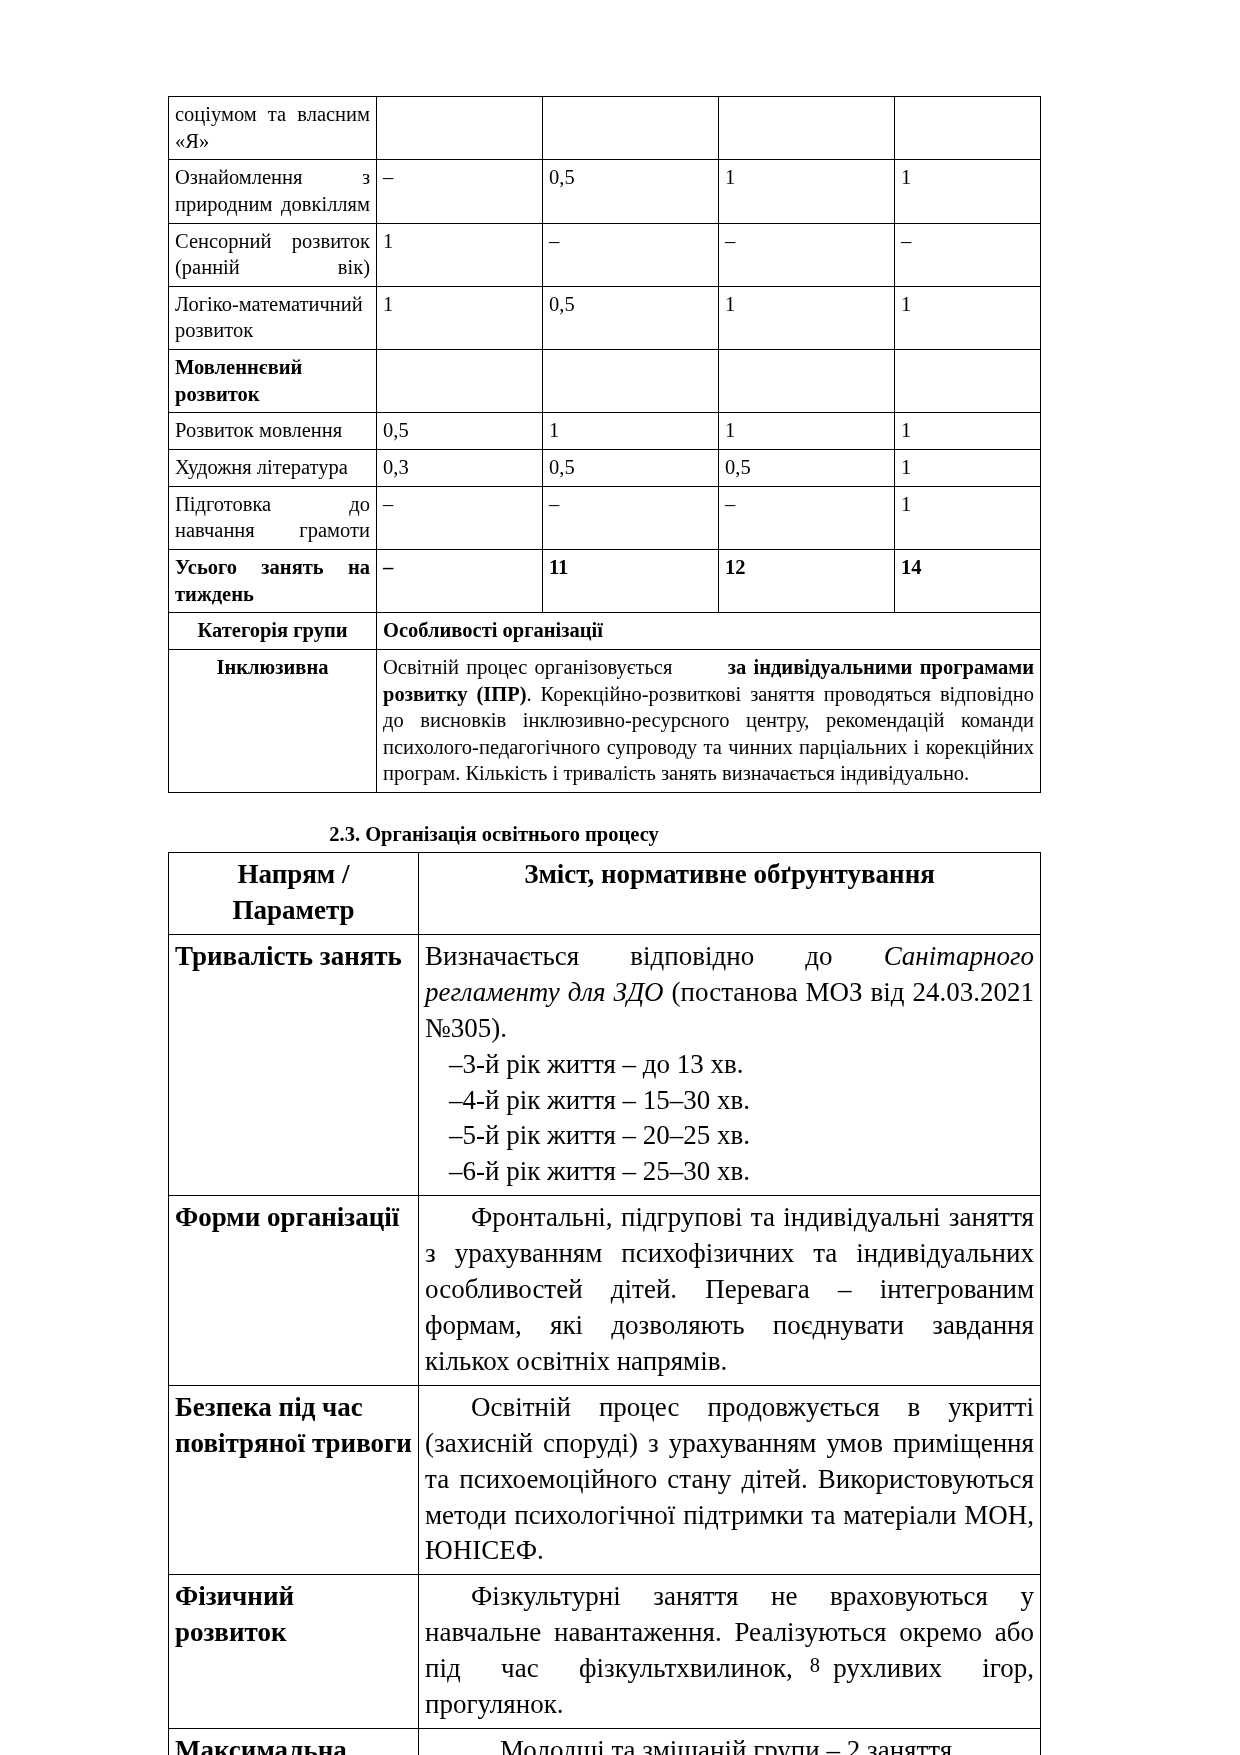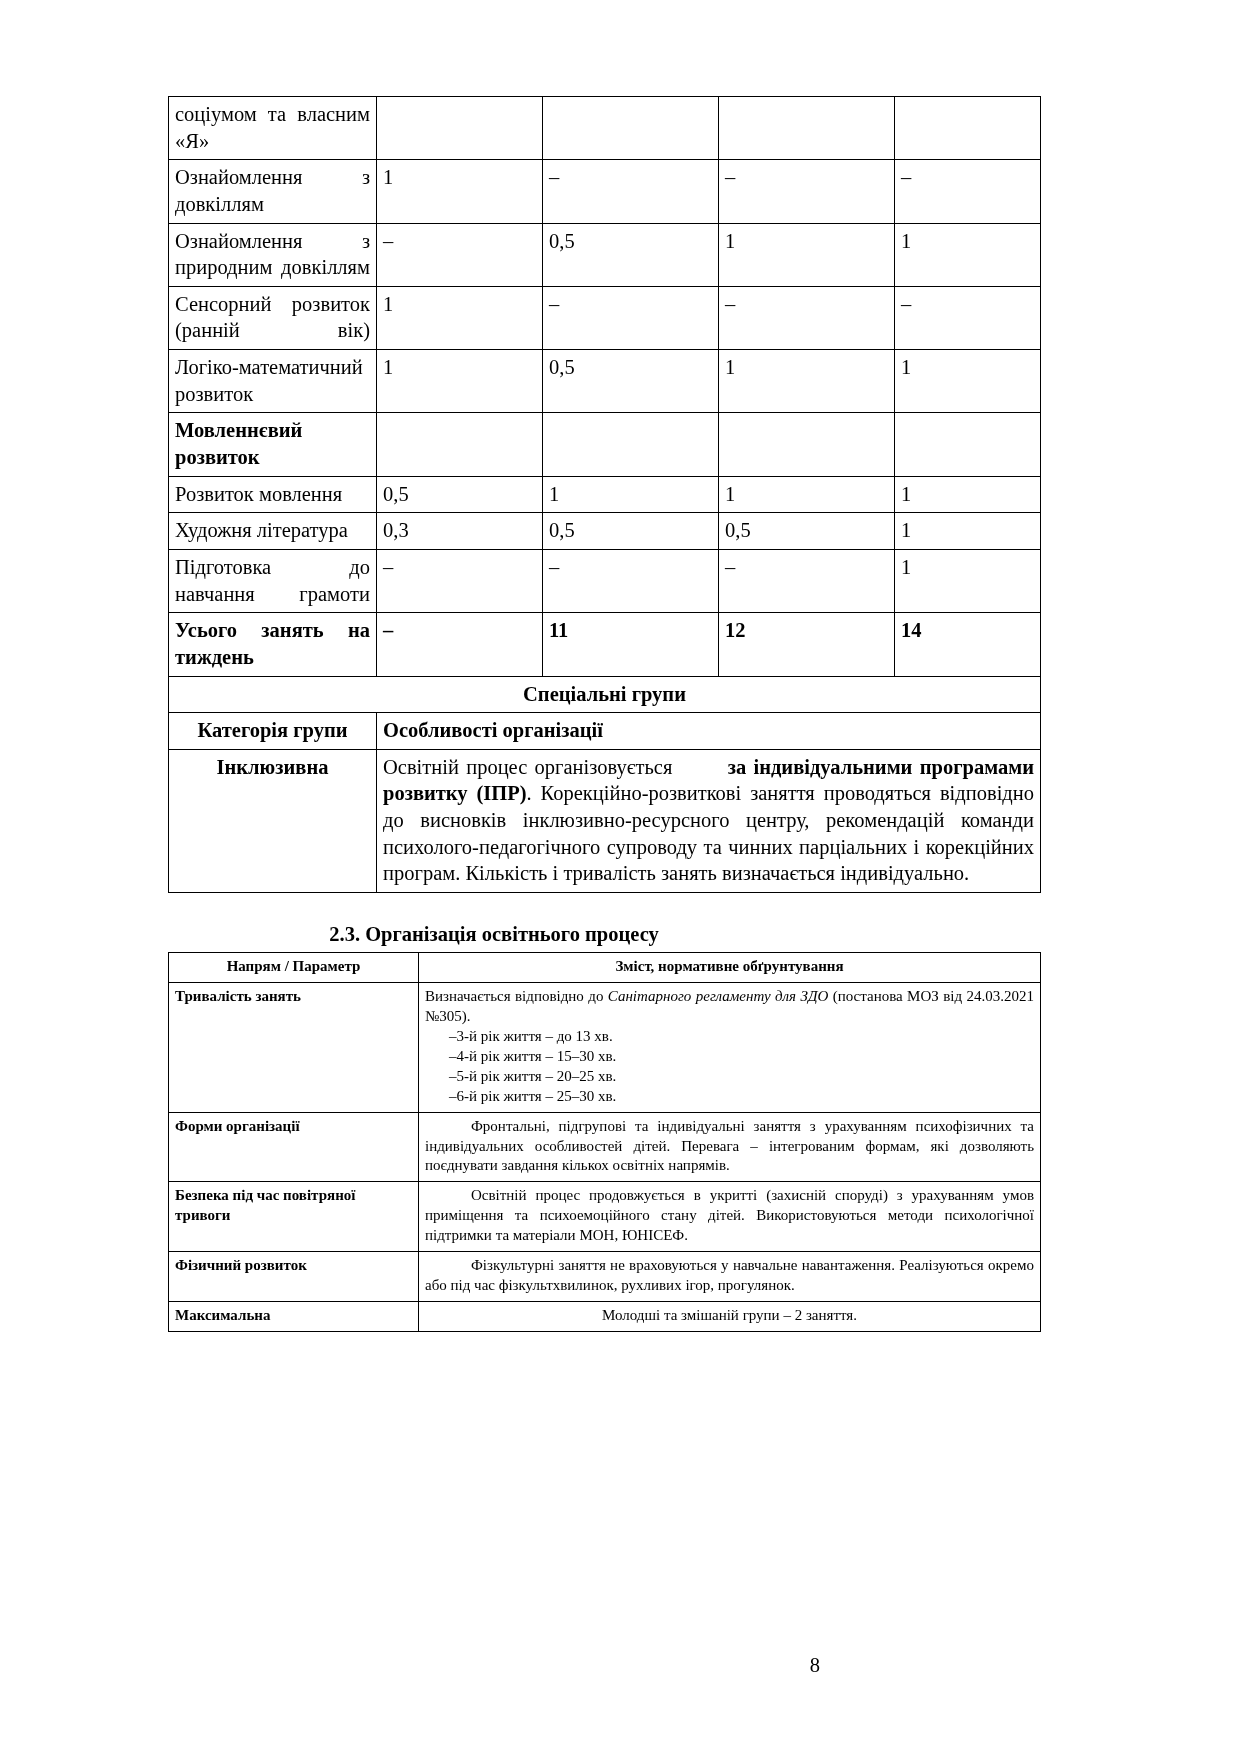--- a/index.html
+++ b/index.html
@@ -60,21 +60,21 @@
     font-weight: bold;
     font-size: 20.5px;
     margin: 30px 0 6px 0;
   }
 
   
   table.t2 col.d0 { width: 250px; }
   table.t2 col.d1 { width: 622px; }
 
   table.t2 td {
-    font-size: 15px;
+    font-size: 27px;
     line-height: 1.33;
   }
   .indent-first {
     text-indent: 46px;
   }
   .listline { white-space: nowrap; }
   .pad-left-sm { padding-left: 24px; }
 
   .page-number {
     position: absolute;
@@ -98,27 +98,20 @@
     </colgroup>
     <tbody id="schedule-body">
         <tr>
           <td class="just-spread">соціумом та власним «Я»</td>
           <td></td>
           <td></td>
           <td></td>
           <td></td>
         </tr>
         <tr>
-          <td class="just-spread">Ознайомлення з довкіллям</td>
-          <td>1</td>
-          <td>–</td>
-          <td>–</td>
-          <td>–</td>
-        </tr>
-        <tr>
           <td class="just-spread">Ознайомлення з природним довкіллям</td>
           <td>–</td>
           <td>0,5</td>
           <td>1</td>
           <td>1</td>
         </tr>
         <tr>
           <td class="just-spread">Сенсорний розвиток (ранній вік)</td>
           <td>1</td>
           <td>–</td>
@@ -159,23 +152,20 @@
           <td>–</td>
           <td>–</td>
           <td>1</td>
         </tr>
         <tr>
           <td class="b just-spread">Усього занять на тиждень</td>
           <td class="b">–</td>
           <td class="b">11</td>
           <td class="b">12</td>
           <td class="b">14</td>
-        </tr>
-        <tr>
-          <td colspan="5" class="b center">Спеціальні групи</td>
         </tr>
         <tr>
           <td class="b center">Категорія групи</td>
           <td colspan="4" class="b">Особливості організації</td>
         </tr>
         <tr>
           <td class="b center">Інклюзивна</td>
           <td colspan="4" class="just"><span>Освітній процес організовується </span><span class="b">за індивідуальними програмами розвитку (ІПР)</span><span>. Корекційно-розвиткові заняття проводяться відповідно до висновків інклюзивно-ресурсного центру, рекомендацій команди психолого-педагогічного супроводу та чинних парціальних і корекційних програм. Кількість і тривалість занять визначається індивідуально.</span></td>
         </tr>
       </tbody>

